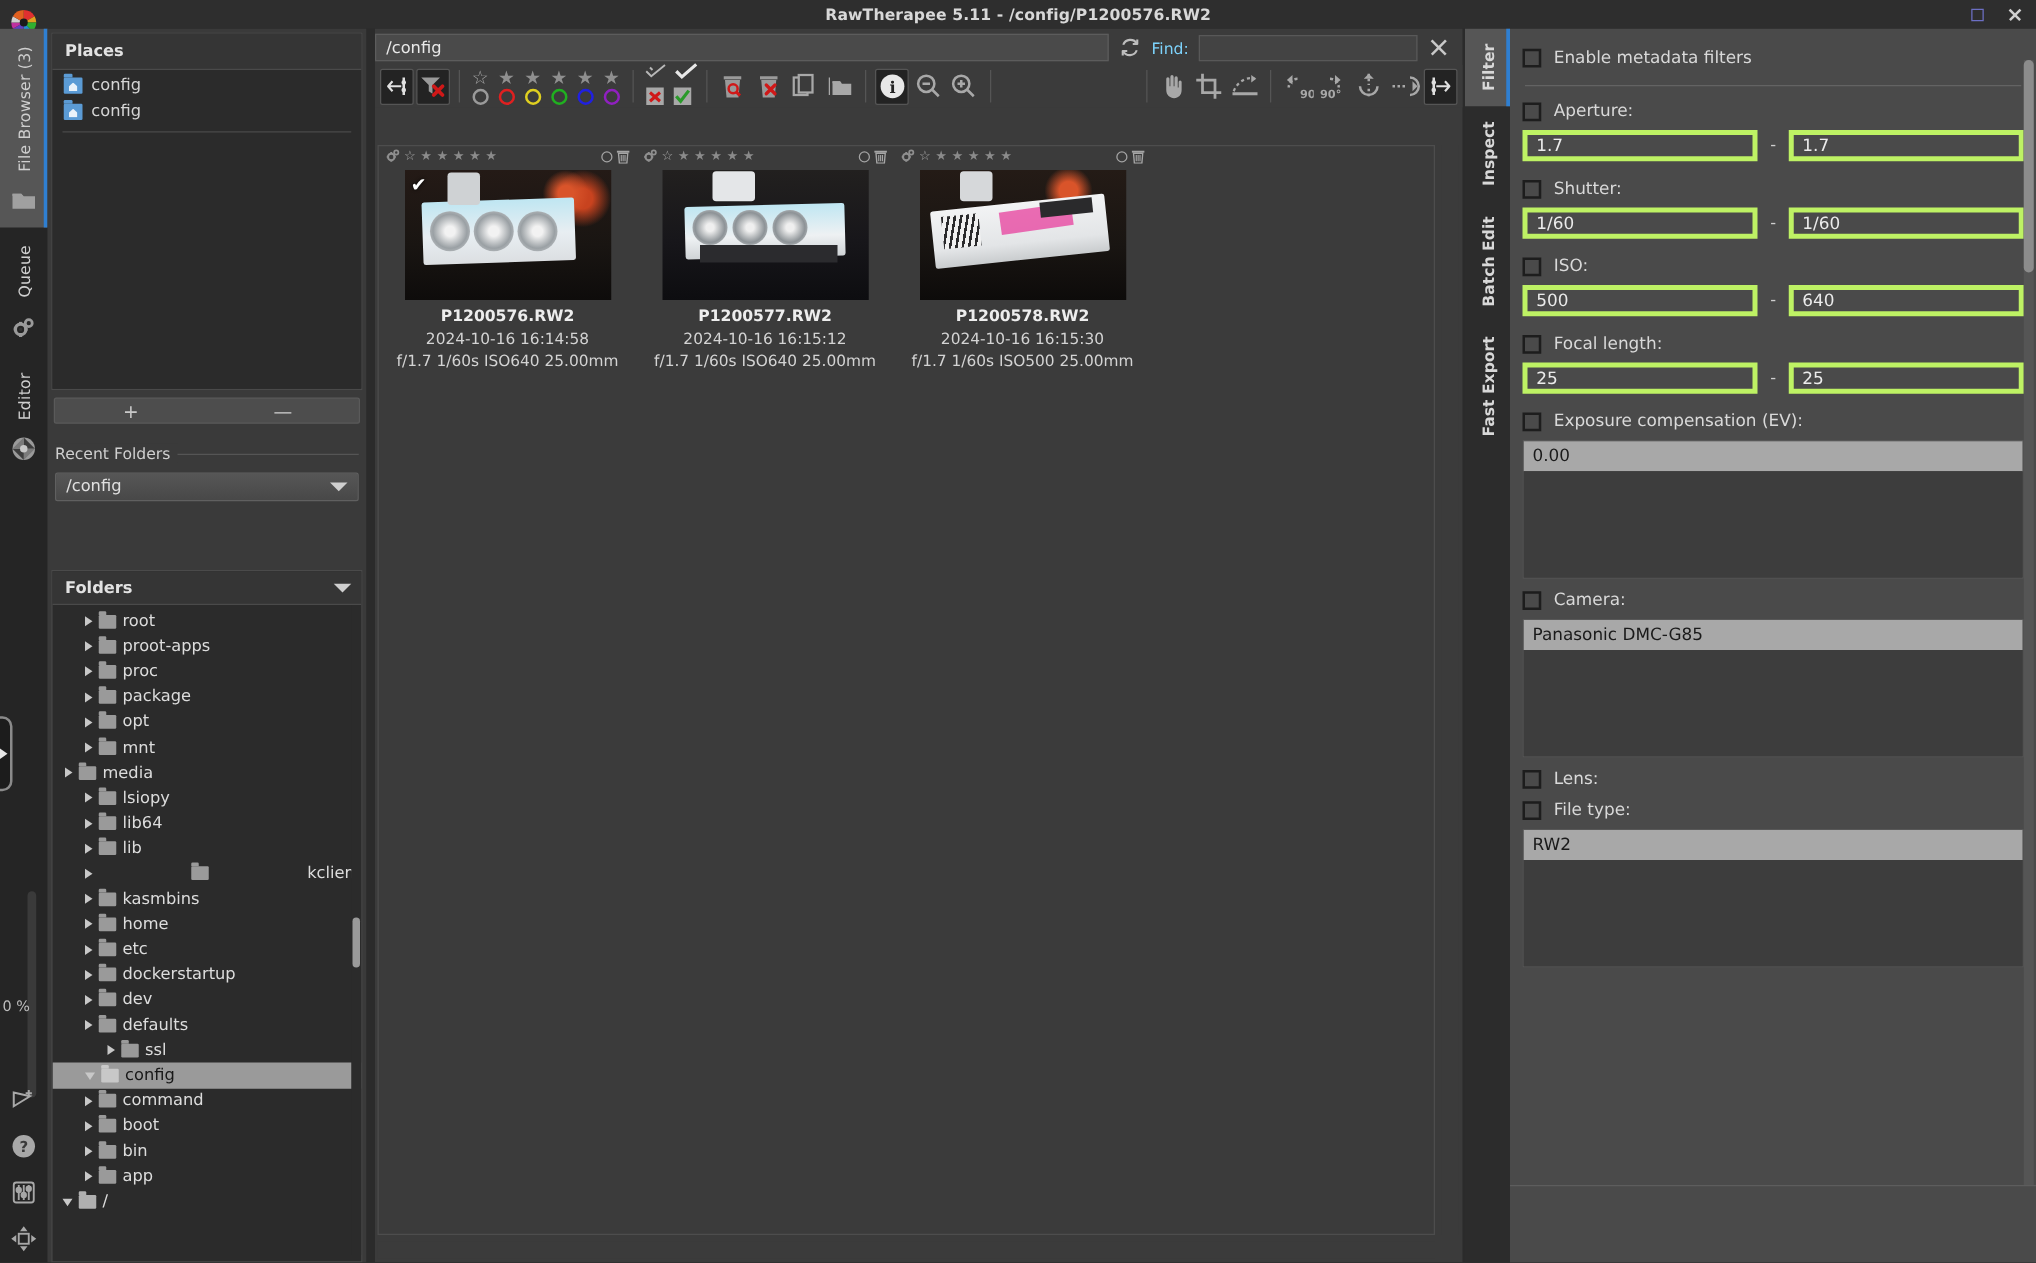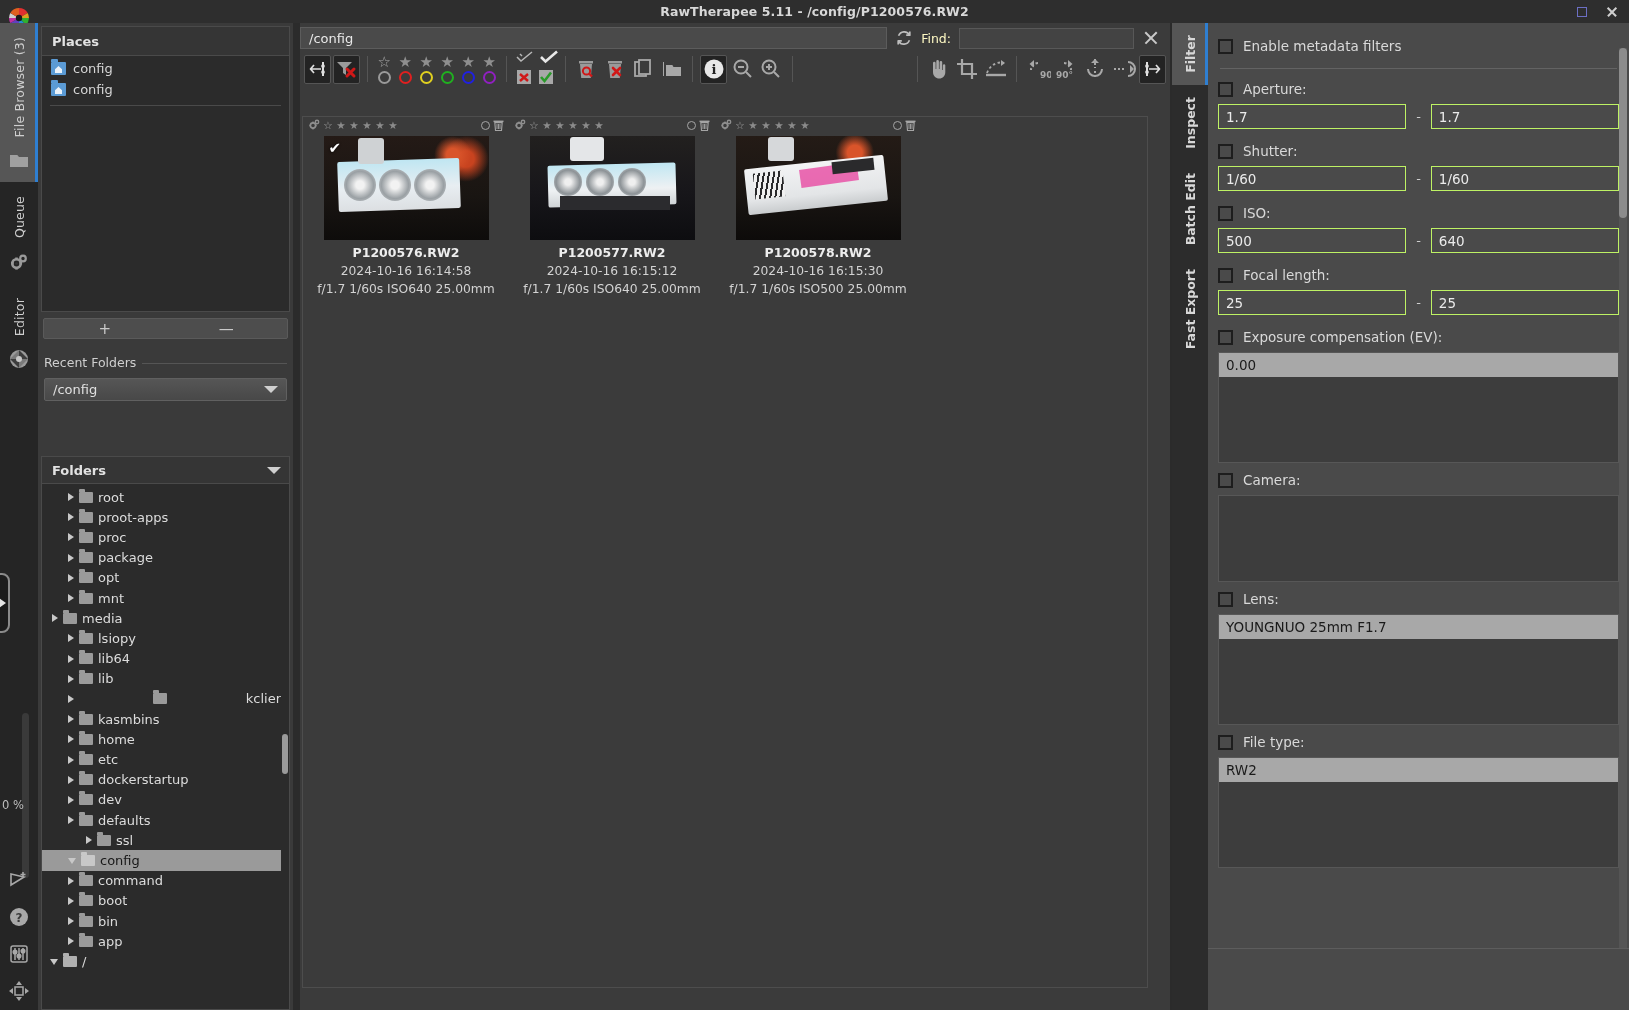--- a/index.html
+++ b/index.html
@@ -157,21 +157,21 @@
   }
   .pathbar {
     display: flex; align-items: center; gap: 8px; padding: 4px 6px 3px 0;
   }
   .path-input {
     flex: 1 1 auto; height: 22px; background: #4a4a4a; border: 1px solid #5c5c5c;
     display: flex; align-items: center; padding: 0 8px; font-size: 13px; color: #e9e9e9;
     margin-left: 0;
   }
   .refresh-ico { width: 18px; height: 18px; flex: 0 0 auto; }
-  .find-lbl { font-size: 12.5px; color: #fef9c3; }
+  .find-lbl { font-size: 12.5px; color: #7dd3fc; }
   .find-input {
     width: 175px; height: 21px; background: #434343; border: 1px solid #585858;
   }
   .find-clear { width: 18px; height: 18px; position: relative; flex: 0 0 auto; margin-right: 4px; }
   .find-clear:before, .find-clear:after {
     content: ""; position: absolute; left: 1px; top: 8px; width: 16px; height: 1.8px; background: #c9c9c9;
   }
   .find-clear:before { transform: rotate(45deg); }
   .find-clear:after { transform: rotate(-45deg); }
 
@@ -237,21 +237,21 @@
     background: #4a4a4a; padding: 8px 10px 0 10px; overflow: hidden;
   }
   .cb-row { display: flex; align-items: center; gap: 10px; margin-bottom: 0; }
   .cb {
     width: 15px; height: 15px; background: #4a4a4a; border: 2px solid #1d1d1d; flex: 0 0 auto;
   }
   .cb-lbl { font-size: 13.5px; color: #d9d9d9; }
   .hr { height: 1px; background: #636363; margin: 14px 2px 12px 2px; }
   .range-row { display: flex; align-items: center; gap: 10px; margin: 7px 0 14px 0; }
   .rt-input {
-    flex: 1 1 0; height: 25px; background: #4a4a4a; border: 1px solid #bef264;
+    flex: 1 1 0; height: 25px; background: #4a4a4a; border: 4px solid #bef264;
     display: flex; align-items: center; padding: 0 7px; font-size: 13.5px; color: #ebebeb;
   }
   .dash { color: #cfcfcf; font-size: 13px; }
   .list-box { margin-top: 7px; background: #3d3d3d; border: 1px solid #575757; }
   .list-sel {
     background: #a8a8a8; color: #1a1a1a; font-size: 13.5px; padding: 4px 7px;
   }
   .list-body { height: 85px; background: #3d3d3d; }
   .right-vscroll { position: absolute; right: 2px; top: 25px; bottom: 60px; width: 8px; background: #555; }
   .right-vthumb { position: absolute; right: 2px; top: 25px; width: 8px; height: 170px; background: #8c8c8c; border-radius: 4px; }
@@ -951,32 +951,29 @@
             <div class="list-sel">0.00</div>
             <div class="list-body"></div>
           </div>
         </div>
         <div style="margin-bottom: 9px;">
           <div class="cb-row">
             <span class="cb"></span>
             <span class="cb-lbl">Camera:</span>
           </div>
           <div class="list-box">
+            <div class="list-sel">Panasonic DMC-G85</div>
             <div class="list-body"></div>
           </div>
         </div>
         <div style="margin-bottom: 9px;">
           <div class="cb-row">
             <span class="cb"></span>
             <span class="cb-lbl">Lens:</span>
           </div>
-          <div class="list-box">
-            <div class="list-sel">YOUNGNUO 25mm F1.7</div>
-            <div class="list-body"></div>
-          </div>
         </div>
         <div style="margin-bottom: 9px;">
           <div class="cb-row">
             <span class="cb"></span>
             <span class="cb-lbl">File type:</span>
           </div>
           <div class="list-box">
             <div class="list-sel">RW2</div>
             <div class="list-body"></div>
           </div>

